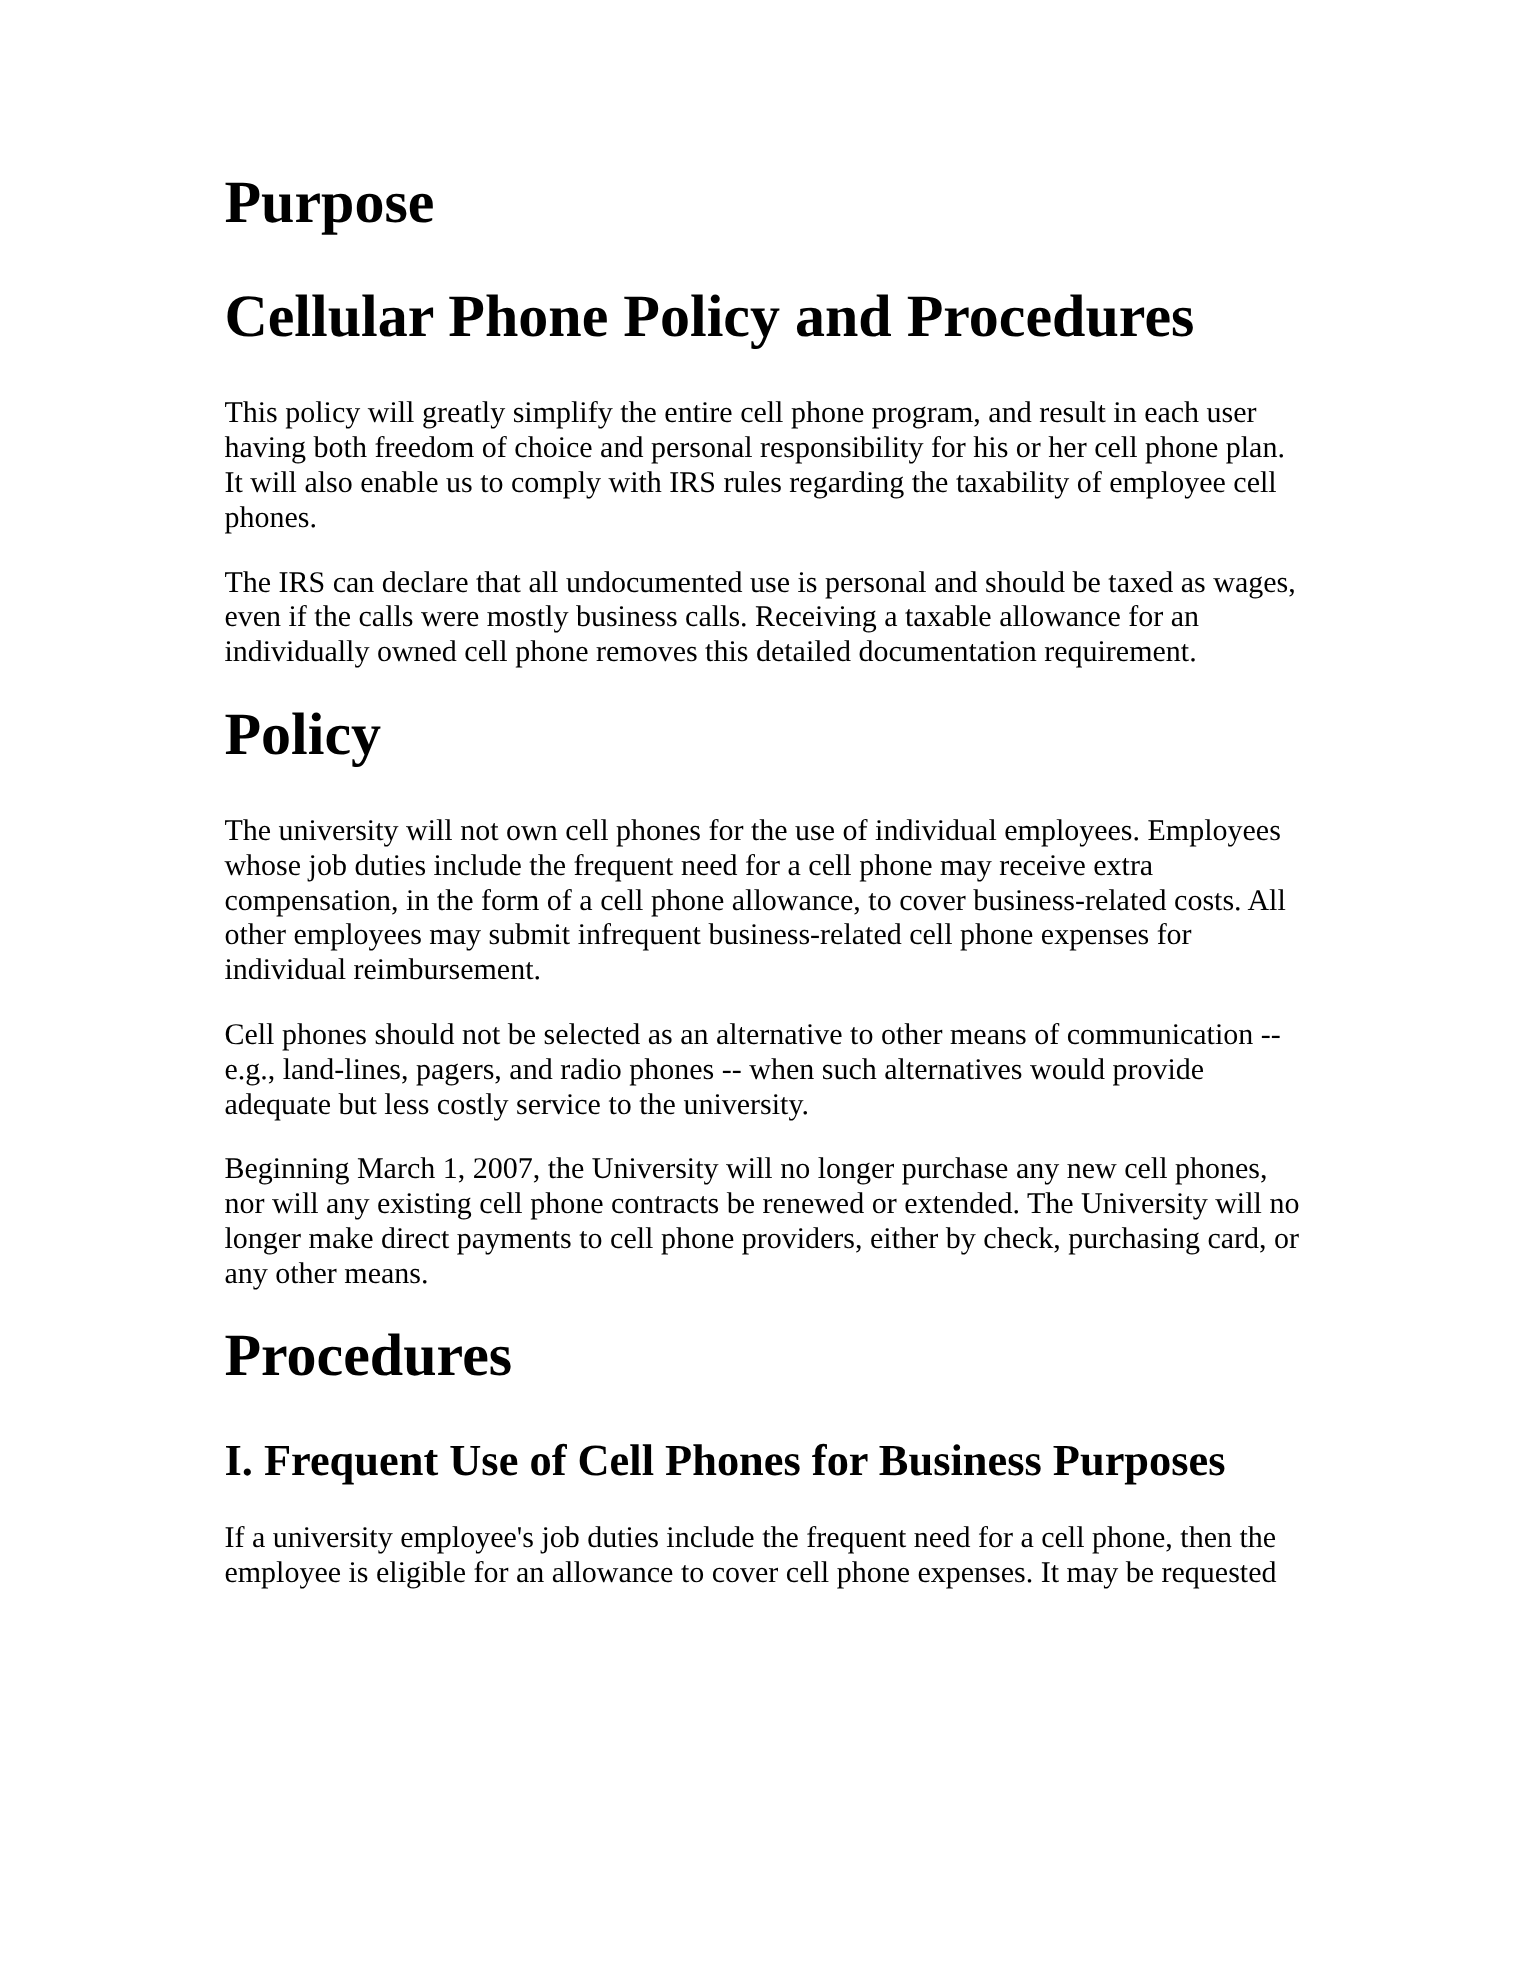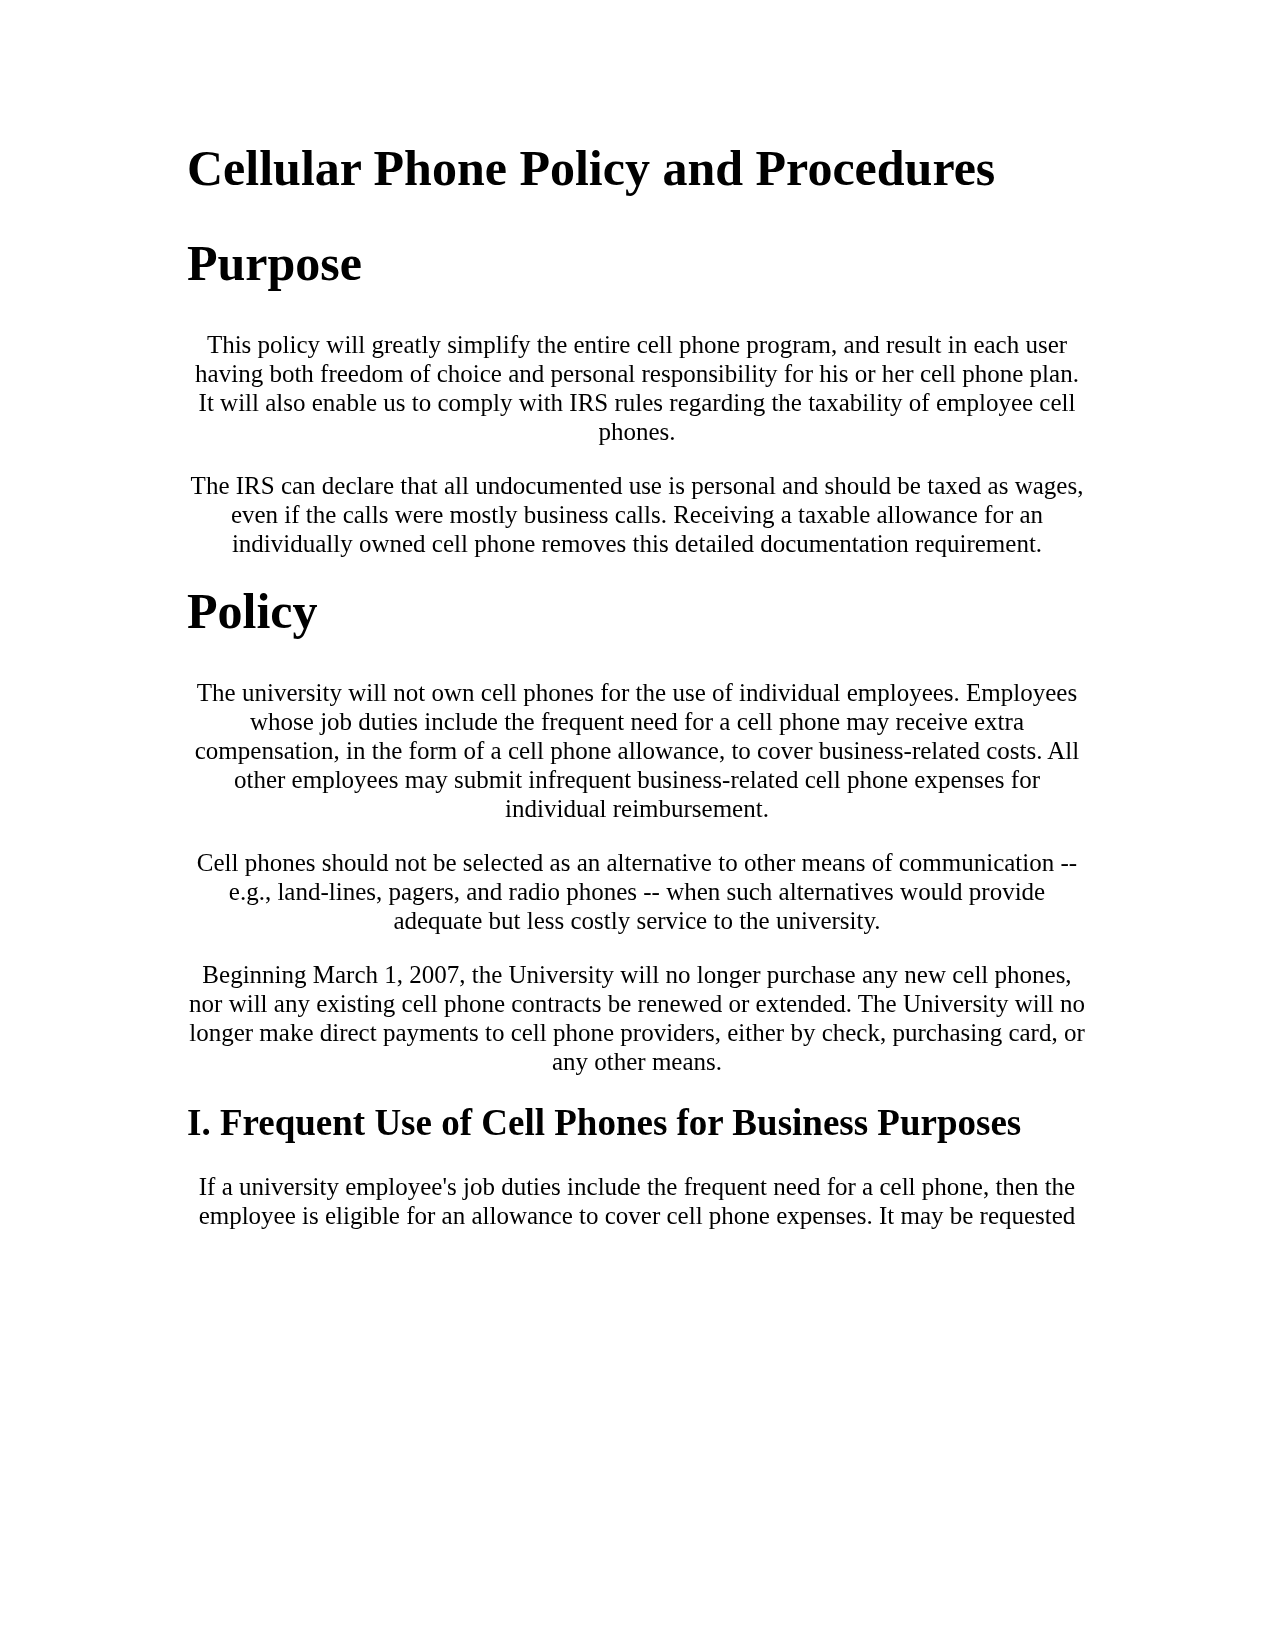--- a/index.html
+++ b/index.html
@@ -39,32 +39,31 @@
     font-size: 29px;
     line-height: 33px;
     font-weight: 700;
     margin: 0 0 28px 0;
   }
   p {
     font-size: 25px;
     line-height: 29px;
     margin: 0 0 25px 0;
     white-space: pre-line; 
-    text-align: center;
   }
 </style>
 </head>
 <body>
 
 <div class="page">
   <div class="content">
 
+    <h1>Purpose</h1>
+
     <h1>Cellular Phone Policy and Procedures</h1>
-
-    <h1>Purpose</h1>
 
     <p>This policy will greatly simplify the entire cell phone program, and result in each user
 having both freedom of choice and personal responsibility for his or her cell phone plan.
 It will also enable us to comply with IRS rules regarding the taxability of employee cell
 phones.</p>
 
 
     <p>The IRS can declare that all undocumented use is personal and should be taxed as wages,
 even if the calls were mostly business calls. Receiving a taxable allowance for an
 individually owned cell phone removes this detailed documentation requirement.</p>
@@ -79,20 +78,21 @@
 
     <p>Cell phones should not be selected as an alternative to other means of communication --
 e.g., land-lines, pagers, and radio phones -- when such alternatives would provide
 adequate but less costly service to the university.</p>
 
     <p>Beginning March 1, 2007, the University will no longer purchase any new cell phones,
 nor will any existing cell phone contracts be renewed or extended. The University will no
 longer make direct payments to cell phone providers, either by check, purchasing card, or
 any other means.</p>
 
+    <h1>Procedures</h1>
 
     <h2>I. Frequent Use of Cell Phones for Business Purposes</h2>
 
 
     <p>If a university employee's job duties include the frequent need for a cell phone, then the
 employee is eligible for an allowance to cover cell phone expenses. It may be requested</p>
 
   </div>
 </div>
 

